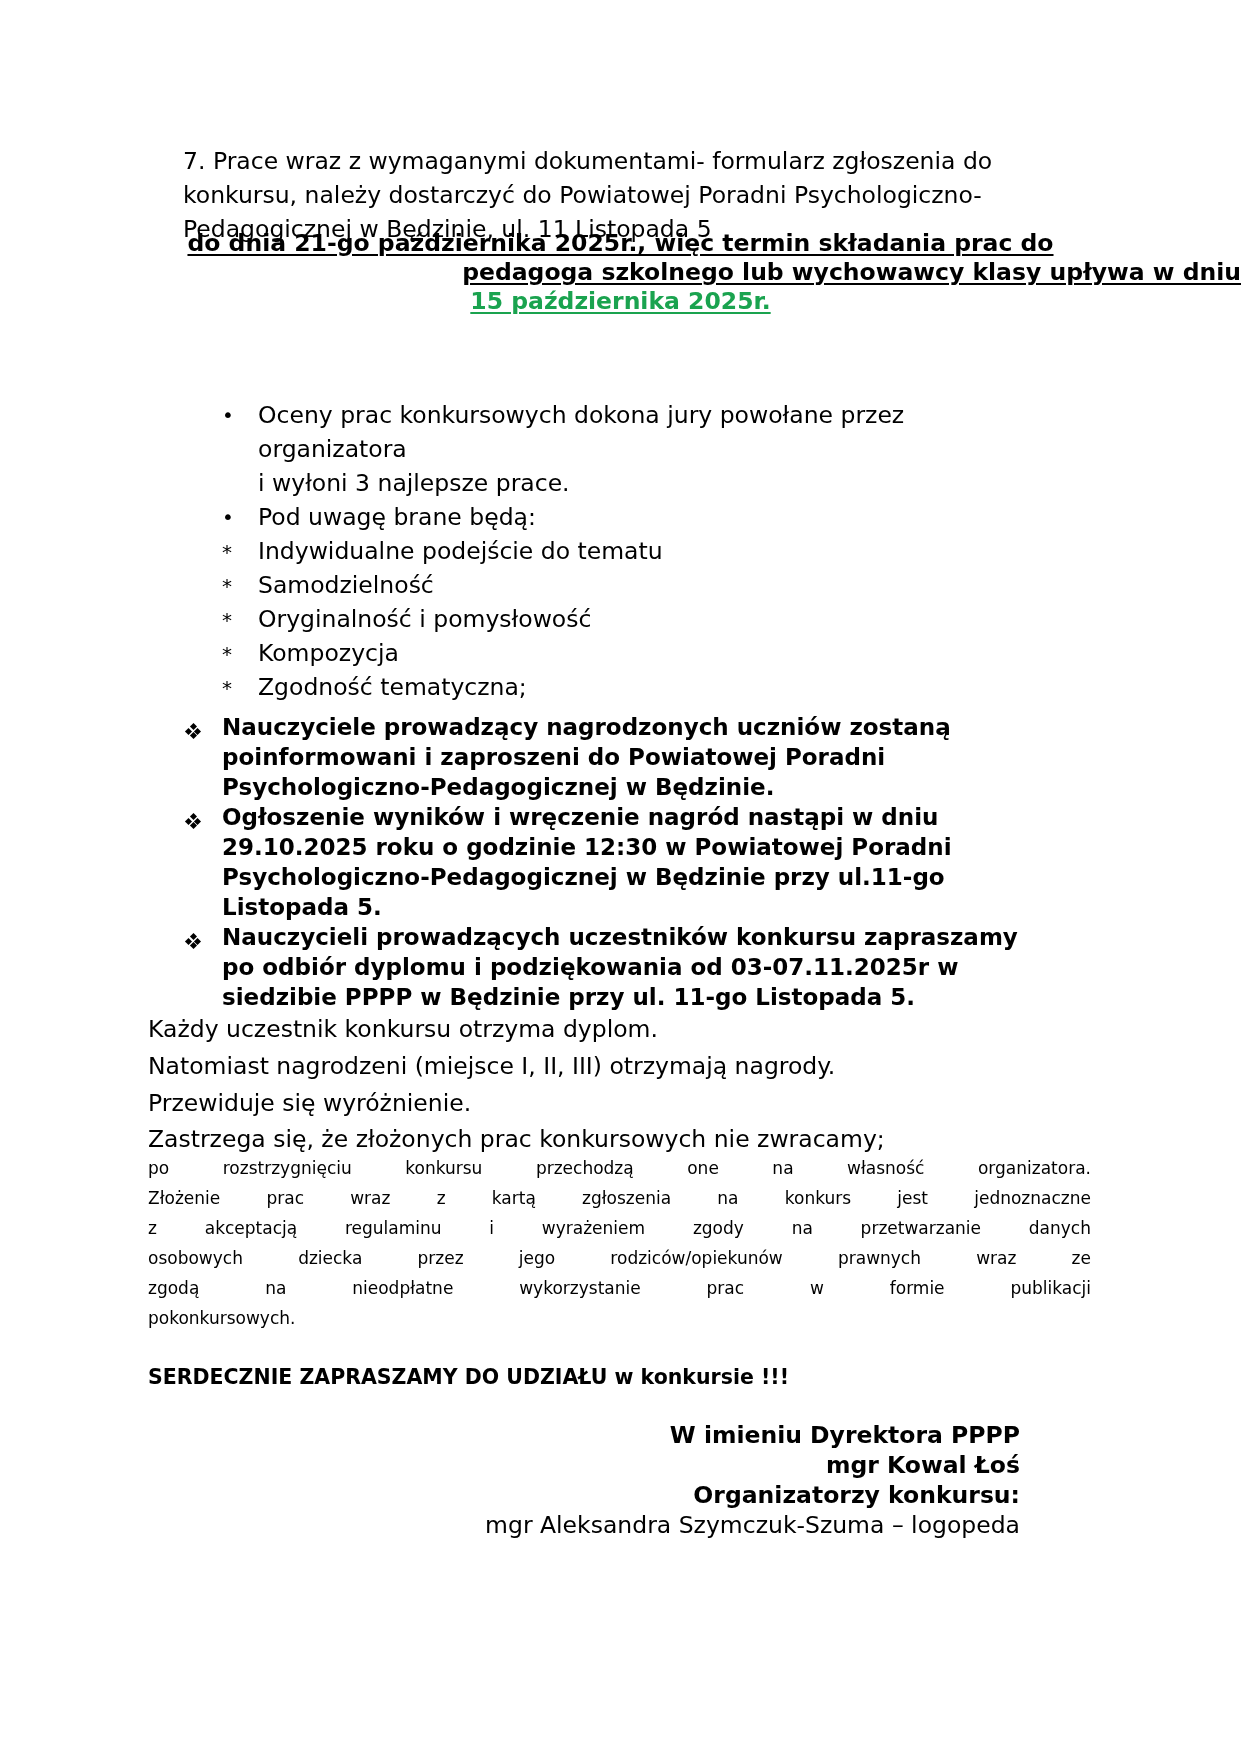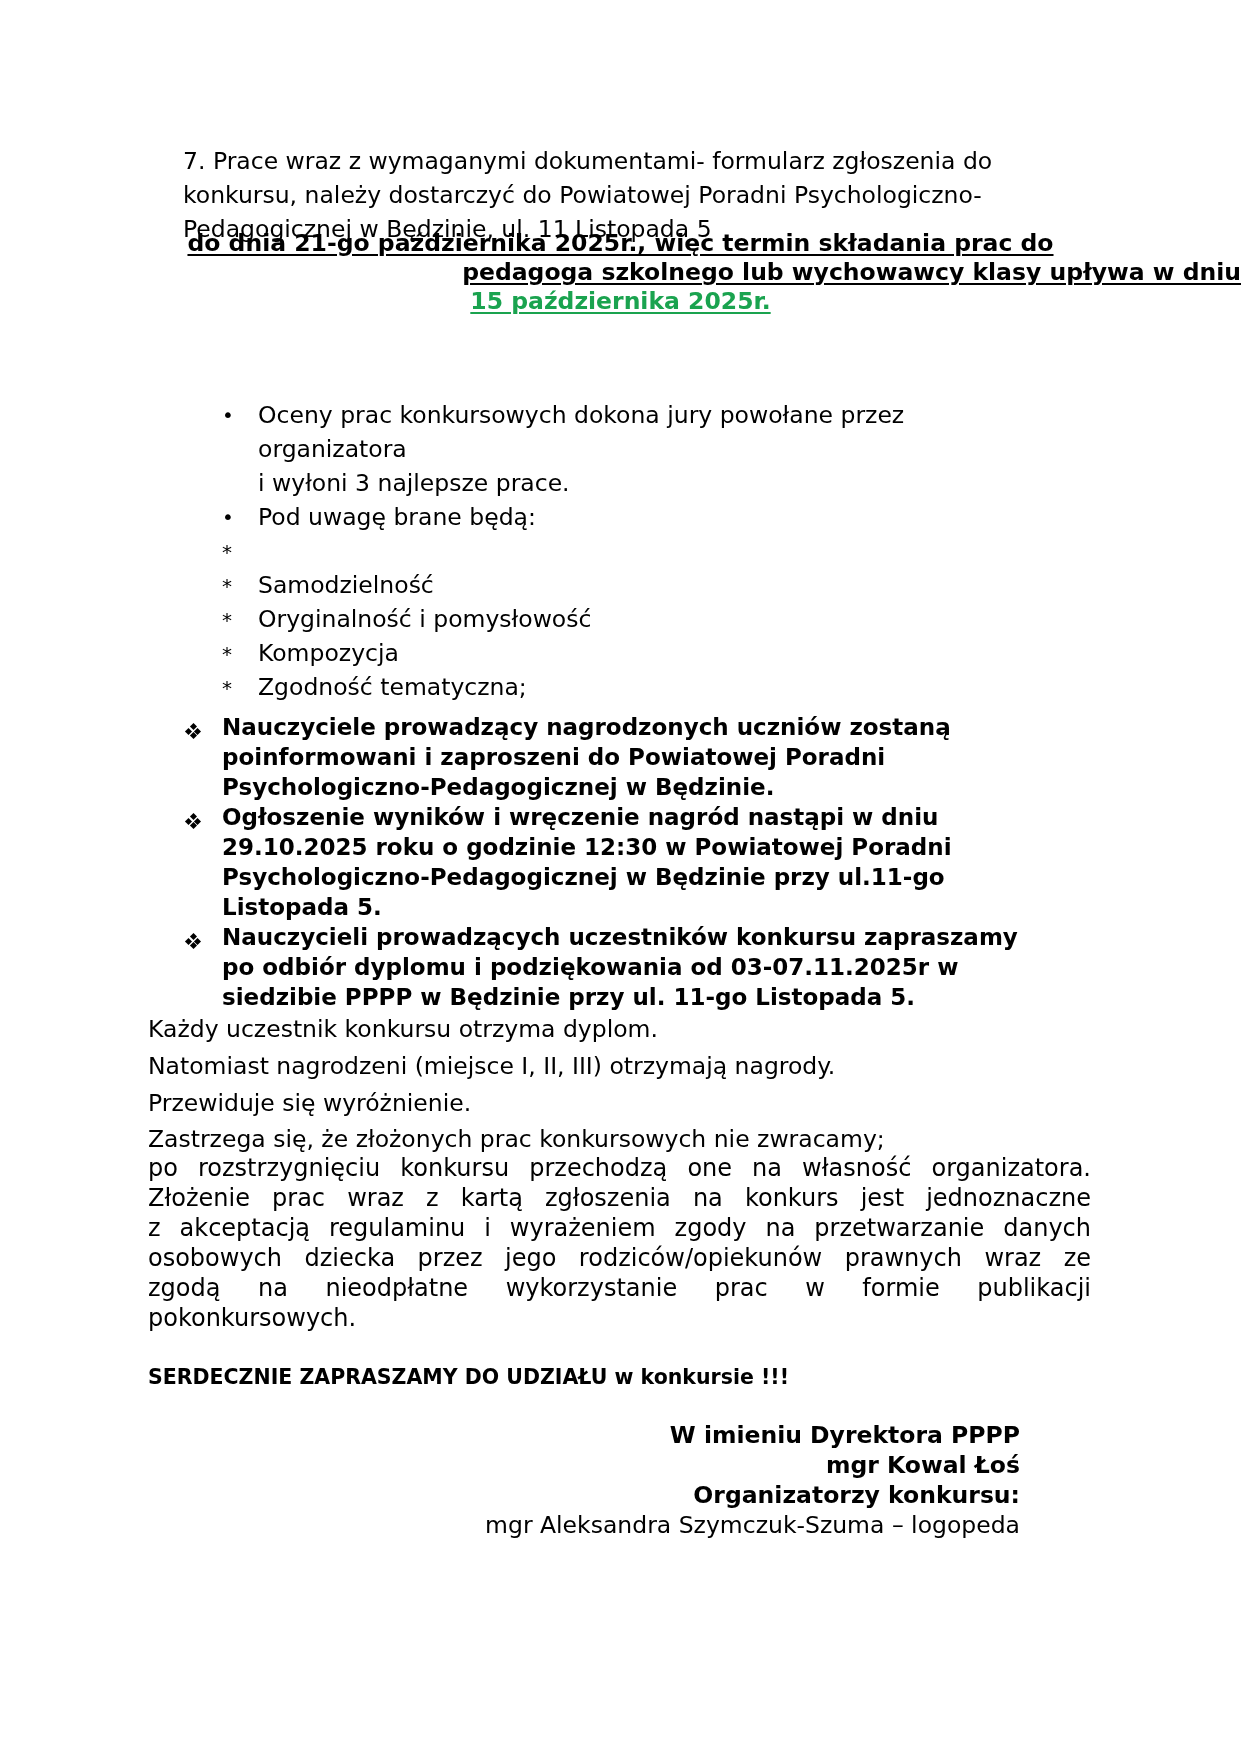--- a/index.html
+++ b/index.html
@@ -45,21 +45,21 @@
     .diamond span {
       position: absolute; width: 5px; height: 5px; background: #000;
       transform: rotate(45deg);
     }
 
     
     .just {
       position: absolute;
       left: 148px;
       width: 943px;
-      font-size: 24px;
+      font-size: 17px;
       line-height: 30px;
       text-align: justify;
       text-align-last: justify;
       white-space: normal;
     }
     .just.last { text-align-last: left; }
 
     .right { right: 150px; text-align: right; }
     .sig-bold { font-weight: bold; font-size: 23.5px; line-height: 30px; }
     .sig-reg { font-size: 23.5px; line-height: 30px; }
@@ -89,20 +89,21 @@
   <div class="abs reg" style="left:258px; top:398px;">
     <div>Oceny prac konkursowych dokona jury powołane przez</div>
     <div>organizatora</div>
     <div>i wyłoni 3 najlepsze prace.</div>
   </div>
 
   <span class="bullet-dot" style="left:222px; top:500px;">•</span>
   <div class="abs reg" style="left:258px; top:500px;">Pod uwagę brane będą:</div>
 
   <span class="star" style="left:222px; top:535px;">*</span>
+  <div class="abs reg" style="left:258px; top:534px;">Indywidualne podejście do tematu</div>
 
   <span class="star" style="left:222px; top:569px;">*</span>
   <div class="abs reg" style="left:258px; top:568px;">Samodzielność</div>
 
   <span class="star" style="left:222px; top:603px;">*</span>
   <div class="abs reg" style="left:258px; top:602px;">Oryginalność i pomysłowość</div>
 
   <span class="star" style="left:222px; top:637px;">*</span>
   <div class="abs reg" style="left:258px; top:636px;">Kompozycja</div>
 

